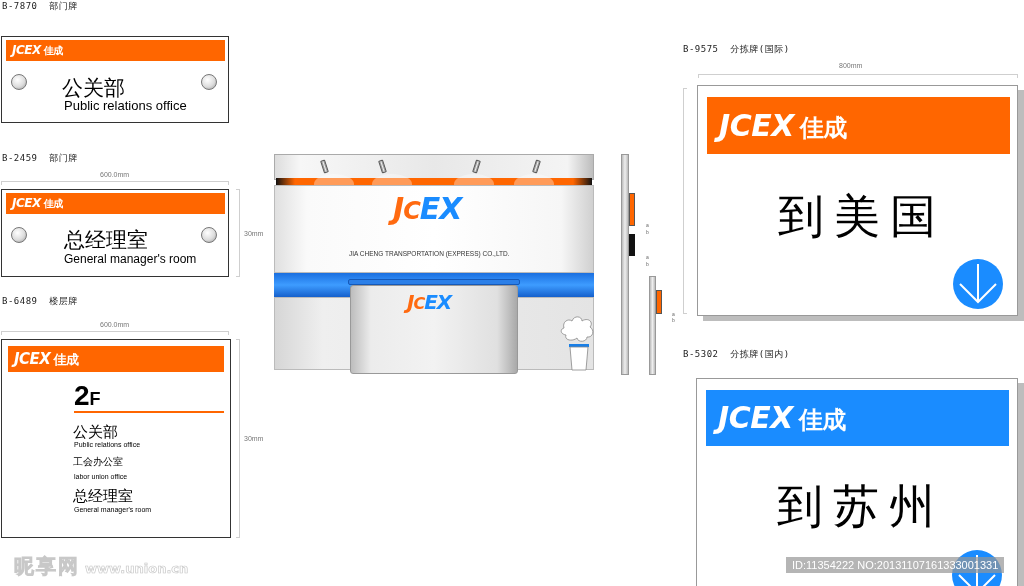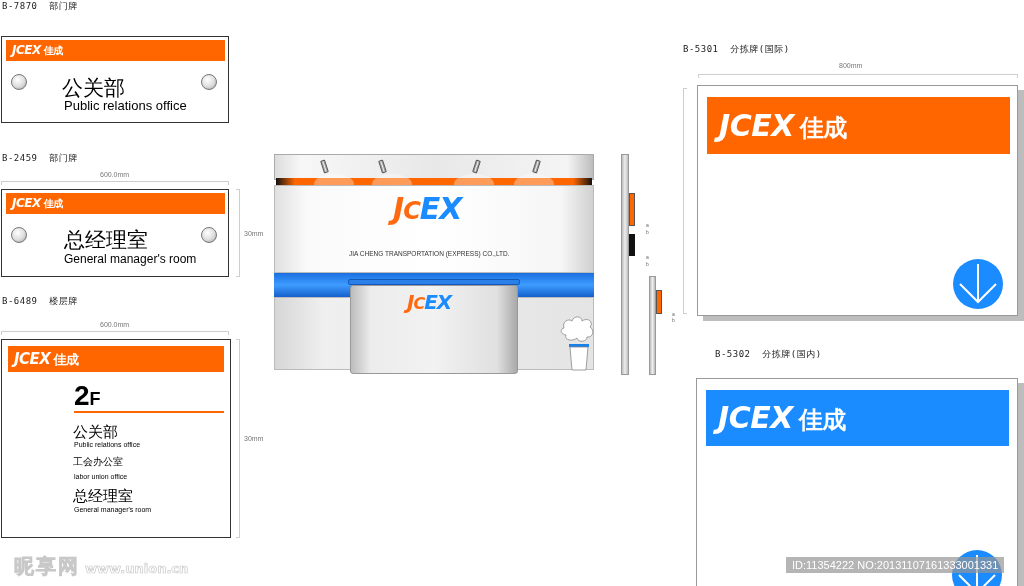--- a/index.html
+++ b/index.html
@@ -134,44 +134,46 @@
 <div class="abs side-post" style="left:649px;top:276px;width:7px;height:99px;"></div>
 <div class="abs" style="left:656px;top:290px;width:6px;height:24px;background:#ff6600;border:1px solid #555;"></div>
 <div class="abs tiny" style="left:646px;top:222px;">a</div>
 <div class="abs tiny" style="left:646px;top:229px;">b</div>
 <div class="abs tiny" style="left:646px;top:254px;">a</div>
 <div class="abs tiny" style="left:646px;top:261px;">b</div>
 <div class="abs tiny" style="left:672px;top:311px;">a</div>
 <div class="abs tiny" style="left:672px;top:317px;">b</div>
 
 <div class="abs code-label" style="left:683px;top:43px;">
-  <span>B-5301</span>&nbsp;&nbsp;<span>分拣牌(国际)</span>
+  <span>B-9575</span>&nbsp;&nbsp;<span>分拣牌(国际)</span>
 </div>
 <div class="abs dim" style="left:839px;top:62px;">800mm</div>
 <div class="abs dimline-h" style="left:698px;top:74px;width:320px;"></div>
 <div class="abs dimline-v" style="left:683px;top:88px;height:226px;"></div>
 <div class="abs" style="left:703px;top:90px;width:321px;height:231px;background:#bdbdbd;"></div>
 <div class="abs" style="left:697px;top:85px;width:321px;height:231px;background:#fff;border:1px solid #999;">
   <div class="brand-bar" style="left:9px;top:11px;width:303px;height:57px;background:#ff6600;">
     <span class="logo" style="font-size:30px;margin-left:12px;"><span>JCEX</span><span class="cn" style="font-size:24px;margin-left:6px;">佳成</span></span>
   </div>
+  <div class="abs cn-text" style="left:80px;top:100px;font-size:46px;letter-spacing:10px;">到美国</div>
   <svg class="abs" style="left:254px;top:172px;" width="52" height="52" viewBox="0 0 52 52">
     <circle cx="26" cy="26" r="25" fill="#1a8cff"></circle>
     <path d="M26 6 L26 44 M8 26 L26 44 L44 26" stroke="#fff" stroke-width="2" fill="none"></path>
   </svg>
 </div>
 
-<div class="abs code-label" style="left:715px;top:348px;">
+<div class="abs code-label" style="left:683px;top:348px;">
   <span>B-5302</span>&nbsp;&nbsp;<span>分拣牌(国内)</span>
 </div>
 <div class="abs" style="left:702px;top:383px;width:322px;height:210px;background:#bdbdbd;"></div>
 <div class="abs" style="left:696px;top:378px;width:322px;height:210px;background:#fff;border:1px solid #999;">
   <div class="brand-bar" style="left:9px;top:11px;width:303px;height:56px;background:#1a8cff;">
     <span class="logo" style="font-size:30px;margin-left:12px;"><span>JCEX</span><span class="cn" style="font-size:24px;margin-left:6px;">佳成</span></span>
   </div>
+  <div class="abs cn-text" style="left:80px;top:97px;font-size:46px;letter-spacing:10px;">到苏州</div>
   <svg class="abs" style="left:254px;top:170px;" width="52" height="52" viewBox="0 0 52 52">
     <circle cx="26" cy="26" r="25" fill="#1a8cff"></circle>
     <path d="M26 6 L26 44 M8 26 L26 44 L44 26" stroke="#fff" stroke-width="2" fill="none"></path>
   </svg>
 </div>
 
 <div class="abs" style="left:14px;top:553px;white-space:nowrap;">
   <span class="watermark-cn">昵享网</span>
   <span class="watermark-url">www.union.cn</span>
 </div>

